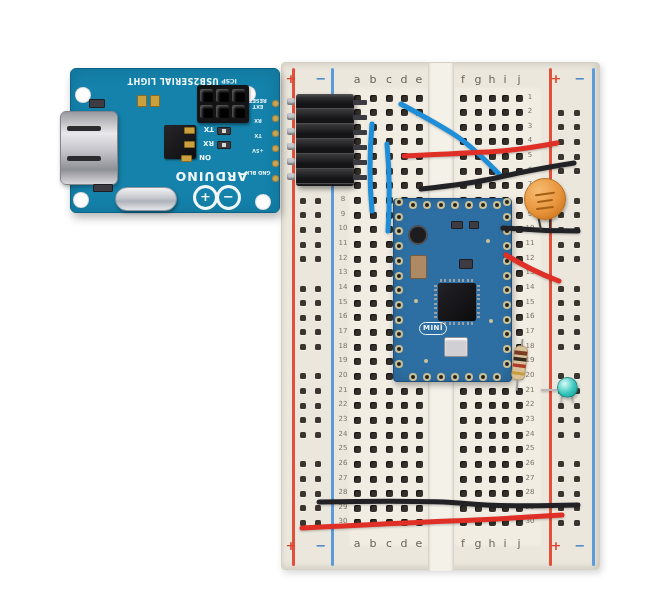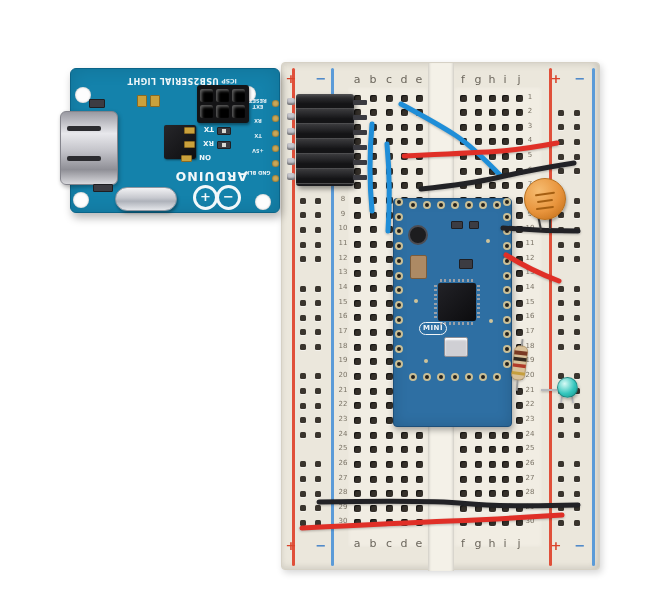--- a/index.html
+++ b/index.html
@@ -46,21 +46,21 @@
      background:linear-gradient(180deg,#f2f2f4,#c6c8ce 45%,#aeb2ba 60%,#e4e6ea);box-shadow:1px 2px 3px rgba(0,0,0,.35);}
   .edge-pad{width:7px;height:7px;background:#c9a859;border-radius:50%;box-shadow:inset 0 0 2px #5a4414;}
   .edge-label{width:26px;text-align:center;color:#e8f2f6;font-size:5px;font-weight:bold;line-height:1.15;}
   
   #header6{left:296px;top:94px;width:58px;height:92px;background:var(--hdr,#1b1b1e);border-radius:3px;
      box-shadow:2px 3px 5px rgba(0,0,0,.4), inset 0 2px 3px rgba(255,255,255,.12);}
   .hdr-seg{left:0;width:58px;height:15px;border-bottom:1px solid rgba(255,255,255,.10);background:linear-gradient(180deg,rgba(255,255,255,.14),rgba(0,0,0,.25) 70%);}
   .hdr-crimp{left:-9px;width:8px;height:7px;background:#c6c6cc;border-radius:2px;box-shadow:inset 0 -2px 2px rgba(0,0,0,.4);}
   .hdr-pin{right:-13px;width:14px;height:5px;background:#3a3a40;border-radius:1px;}
   
-  #promini{left:393px;top:198px;width:119px;height:229px;background:var(--pcb2,#2e6fa3);border:1px solid #1d4f7a;border-radius:4px;
+  #promini{left:393px;top:198px;width:119px;height:184px;background:var(--pcb2,#2e6fa3);border:1px solid #1d4f7a;border-radius:4px;
      box-shadow:1px 3px 6px rgba(0,0,0,.32), inset 0 0 14px rgba(0,0,0,.15);padding-left:12px;}
   .pm-hole{width:8px;height:8px;border:2px solid #cabf96;background:#22201c;border-radius:50%;}
   #pm-chip{left:44px;top:84px;width:38px;height:38px;background:linear-gradient(135deg,#222227,#0c0c0e);border-radius:2px;}
   .chip-pins-v{width:3px;height:34px;top:86px;background:repeating-linear-gradient(180deg,#9aa0a8 0 2px,transparent 2px 4.5px);}
   .chip-pins-h{height:3px;width:34px;left:46px;background:repeating-linear-gradient(90deg,#9aa0a8 0 2px,transparent 2px 4.5px);}
   #pm-mini{left:25px;top:123px;width:28px;height:13px;border:1.5px solid #f0f4f6;border-radius:7px;color:#f0f4f6;font-size:7px;font-weight:bold;text-align:center;line-height:10px;letter-spacing:.5px;}
   .gold-dot{width:4px;height:4px;background:#cfc39a;border-radius:50%;}
   
   #capacitor{left:524px;top:178px;width:42px;height:42px;border-radius:50%;border:1px solid #b96f1c;
      background:radial-gradient(circle at 35% 30%, #f6bd72, var(--cap,#e8943c) 55%, #c06c16 95%);box-shadow:1px 2px 3px rgba(0,0,0,.3);}

